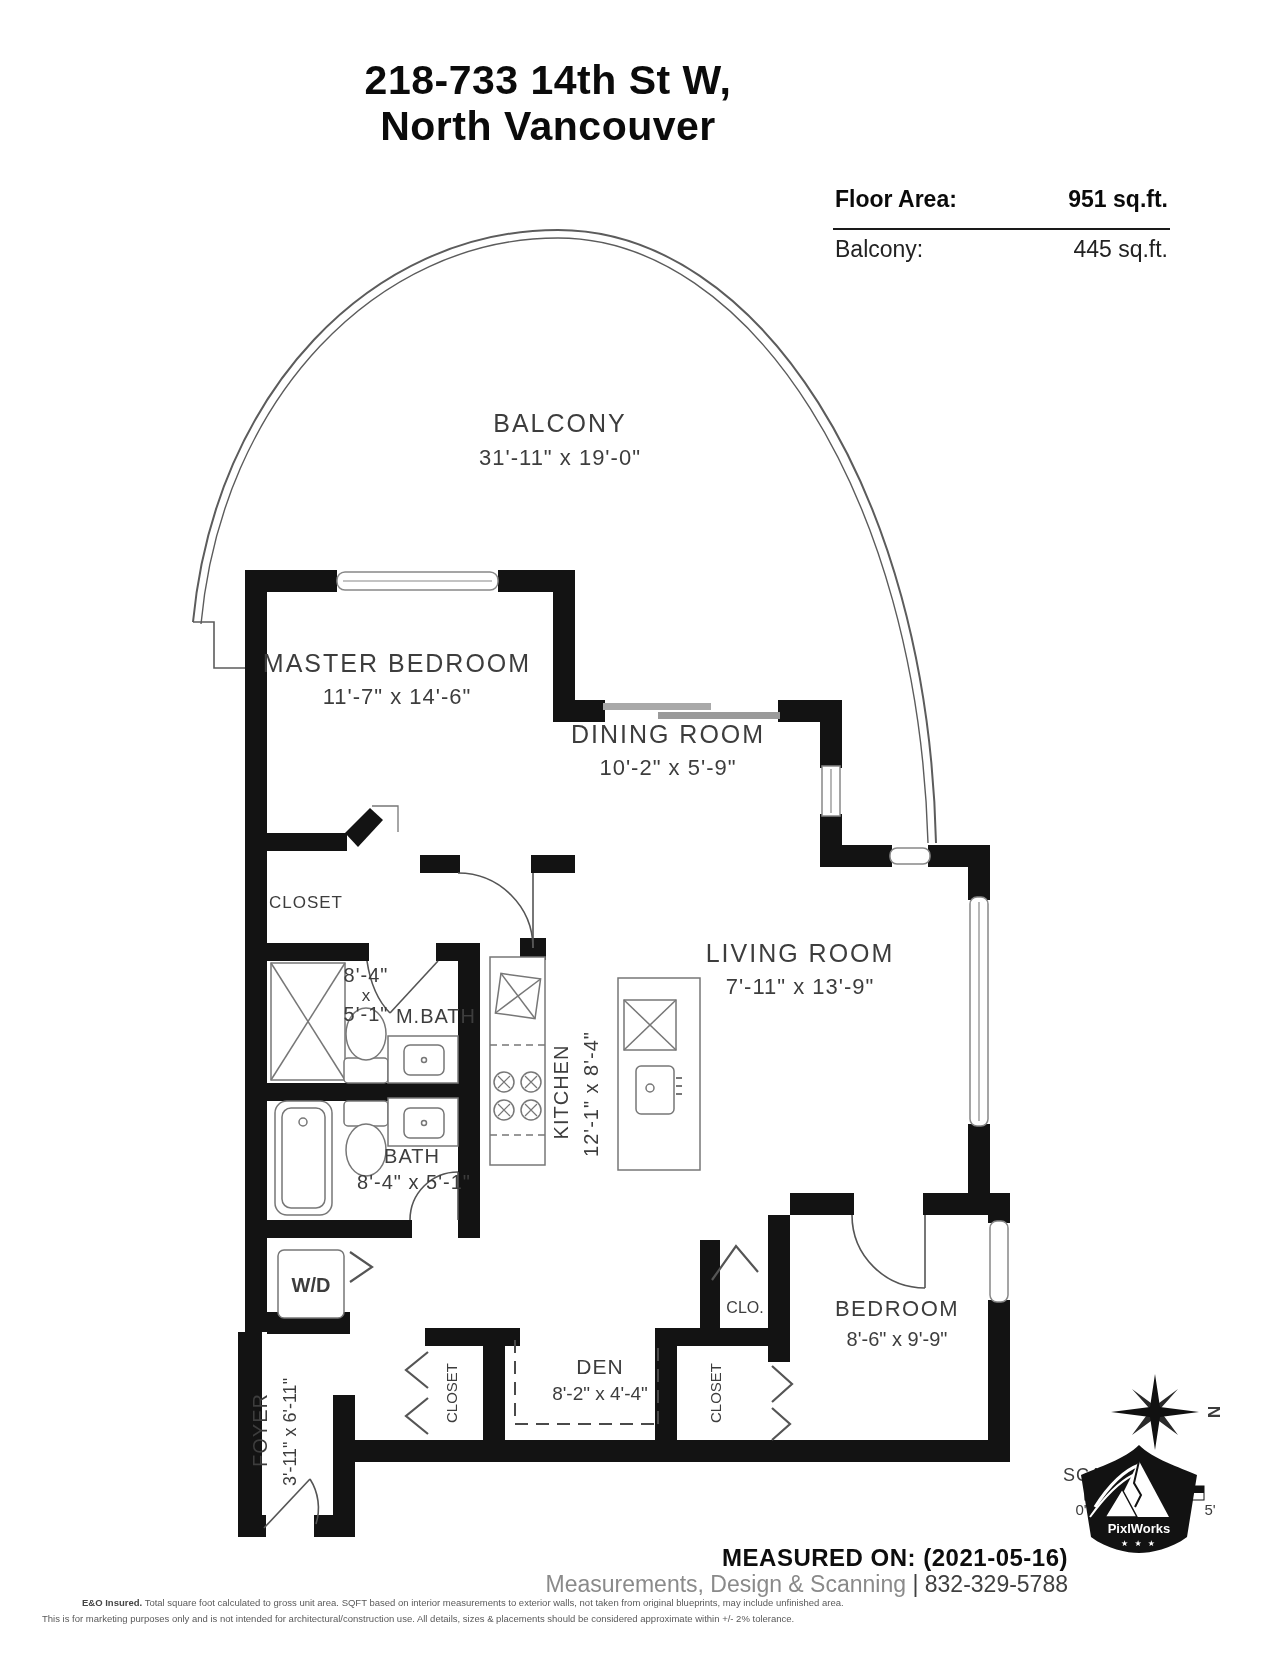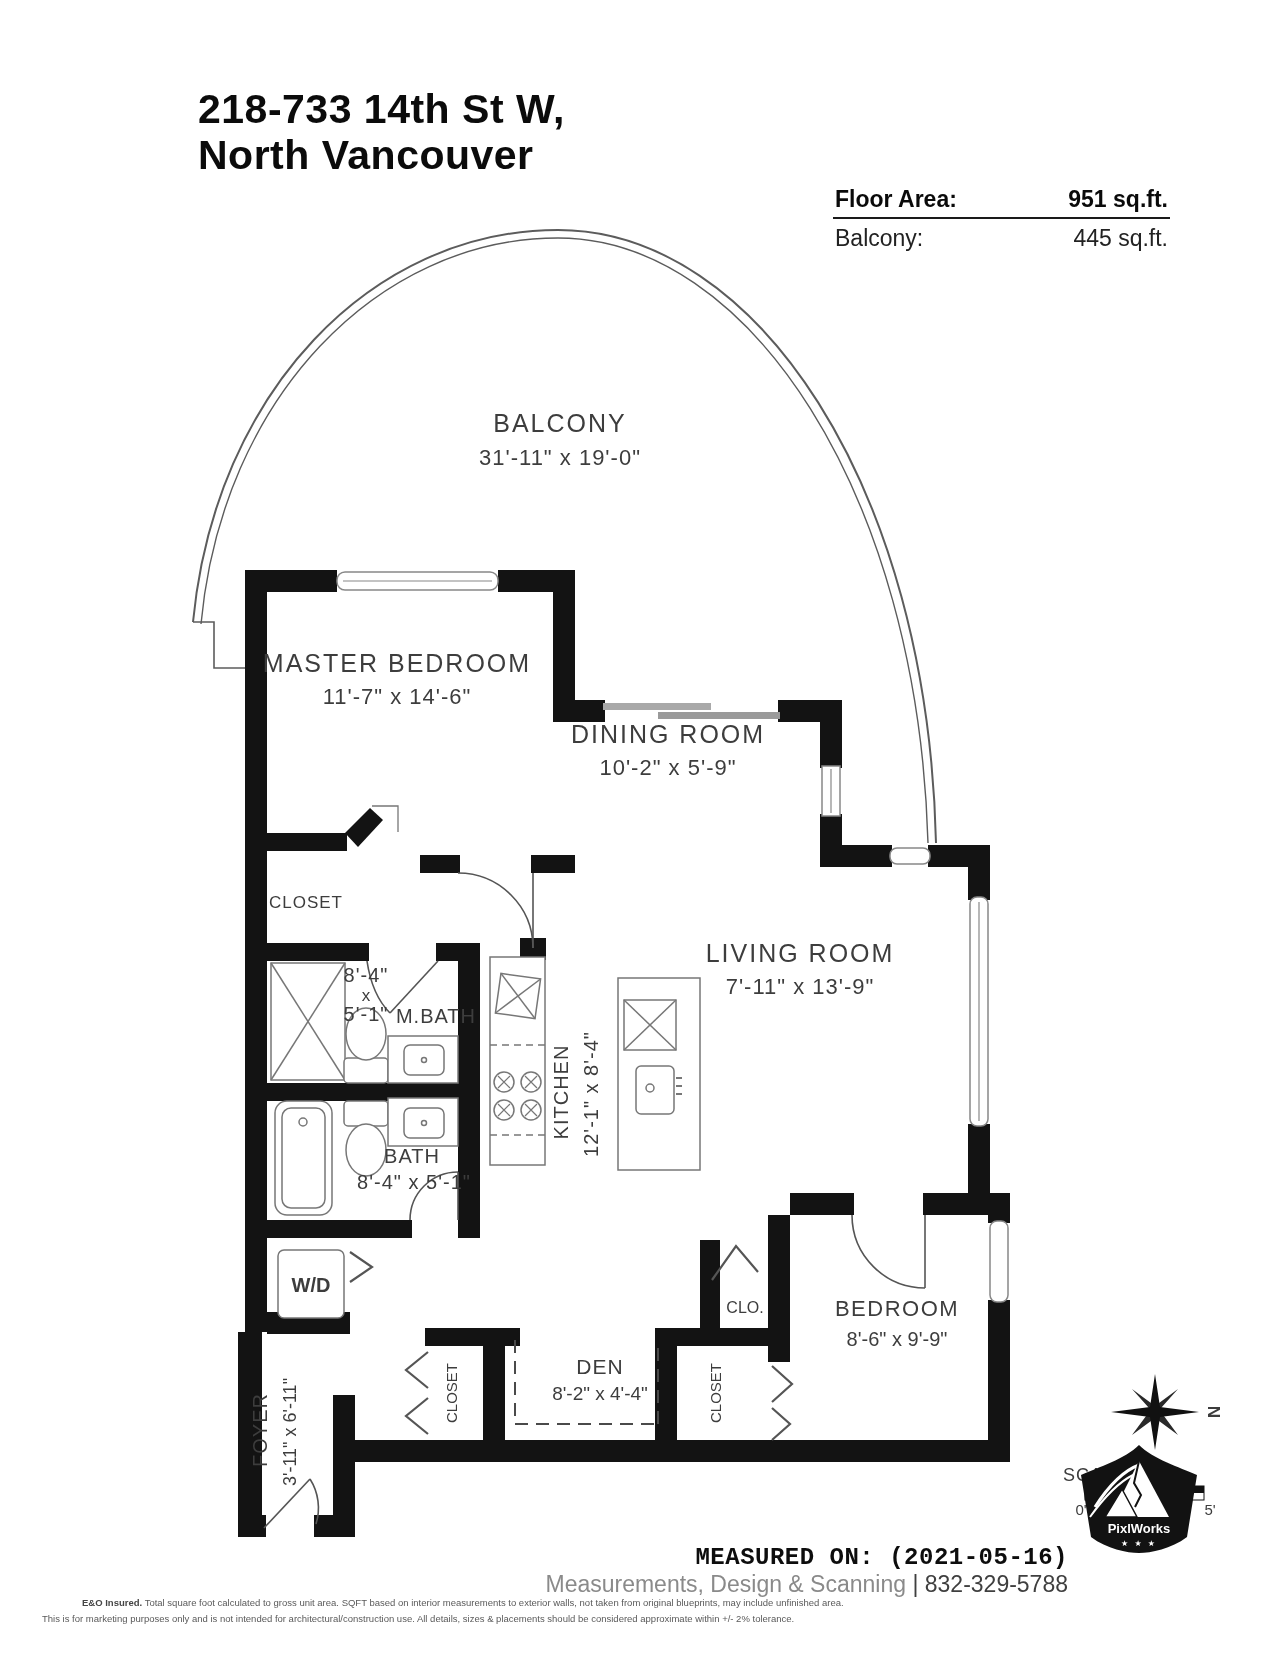--- a/index.html
+++ b/index.html
@@ -1,31 +1,31 @@
 <!DOCTYPE html>
 <html><head>
 <meta charset="utf-8">
 <style>
   html,body{margin:0;padding:0;background:#fff;}
   #canvas{position:relative;width:1280px;height:1658px;background:#ffffff;overflow:hidden;
           font-family:"Liberation Sans", sans-serif;color:#1a1a1a;}
   
-  .title{position:absolute;left:198px;top:58px;width:700px;text-align:left;
-         font-size:41px;font-weight:700;line-height:1.12;color:#0b0b0b;letter-spacing:0.5px;margin-top:29px;}
+  .title{position:absolute;left:198px;top:58px;width:700px;text-align:center;
+         font-size:41px;font-weight:700;line-height:1.12;color:#0b0b0b;letter-spacing:0.5px;}
   .info-table{position:absolute;left:833px;top:180px;width:337px;font-size:23px;color:#222;}
-  .info-row{display:flex;justify-content:space-between;align-items:center;padding:6px 2px 4px 2px;}
+  .info-row{display:flex;justify-content:space-between;align-items:center;padding:6px 2px 15px 2px;}
   .info-row.em{font-weight:700;color:#0a0a0a;border-bottom:2px solid #1a1a1a;}
   
   .plan-svg{position:absolute;left:0;top:0;width:1280px;height:1658px;}
   .plan-svg text{fill:#3d3d3d;}
   .rname{font-size:25px;letter-spacing:2px;}
   .rdims{font-size:22px;letter-spacing:1px;}
   .rsmall{font-size:20px;letter-spacing:1px;}
   
-  .measured{position:absolute;right:212px;top:1544px;font-size:24px;font-weight:700;color:#0d0d0d;letter-spacing:0.5px;font-family:Liberation Mono, monospace;}
+  .measured{position:absolute;right:212px;top:1544px;font-size:24px;font-weight:700;color:#0d0d0d;letter-spacing:0.5px;}
   .tagline{position:absolute;right:212px;top:1571px;font-size:23px;color:#3f3f3f;}
   .tagline .soft{color:#8a8a8a;}
   .website{position:absolute;right:212px;top:1583px;font-size:29px;color:#1c1c1c;letter-spacing:1px;}
   .fineprint{position:absolute;left:35px;top:1595px;width:810px;font-size:9.5px;color:#5a5a5a;line-height:1.65;margin-left:7px;}
   .fineprint .l1{padding-left:40px;}
   .fineprint b{color:#454545;}
   .logo-svg{position:absolute;left:1075px;top:1445px;width:128px;height:108px;}
 </style>
 </head>
 <body>

